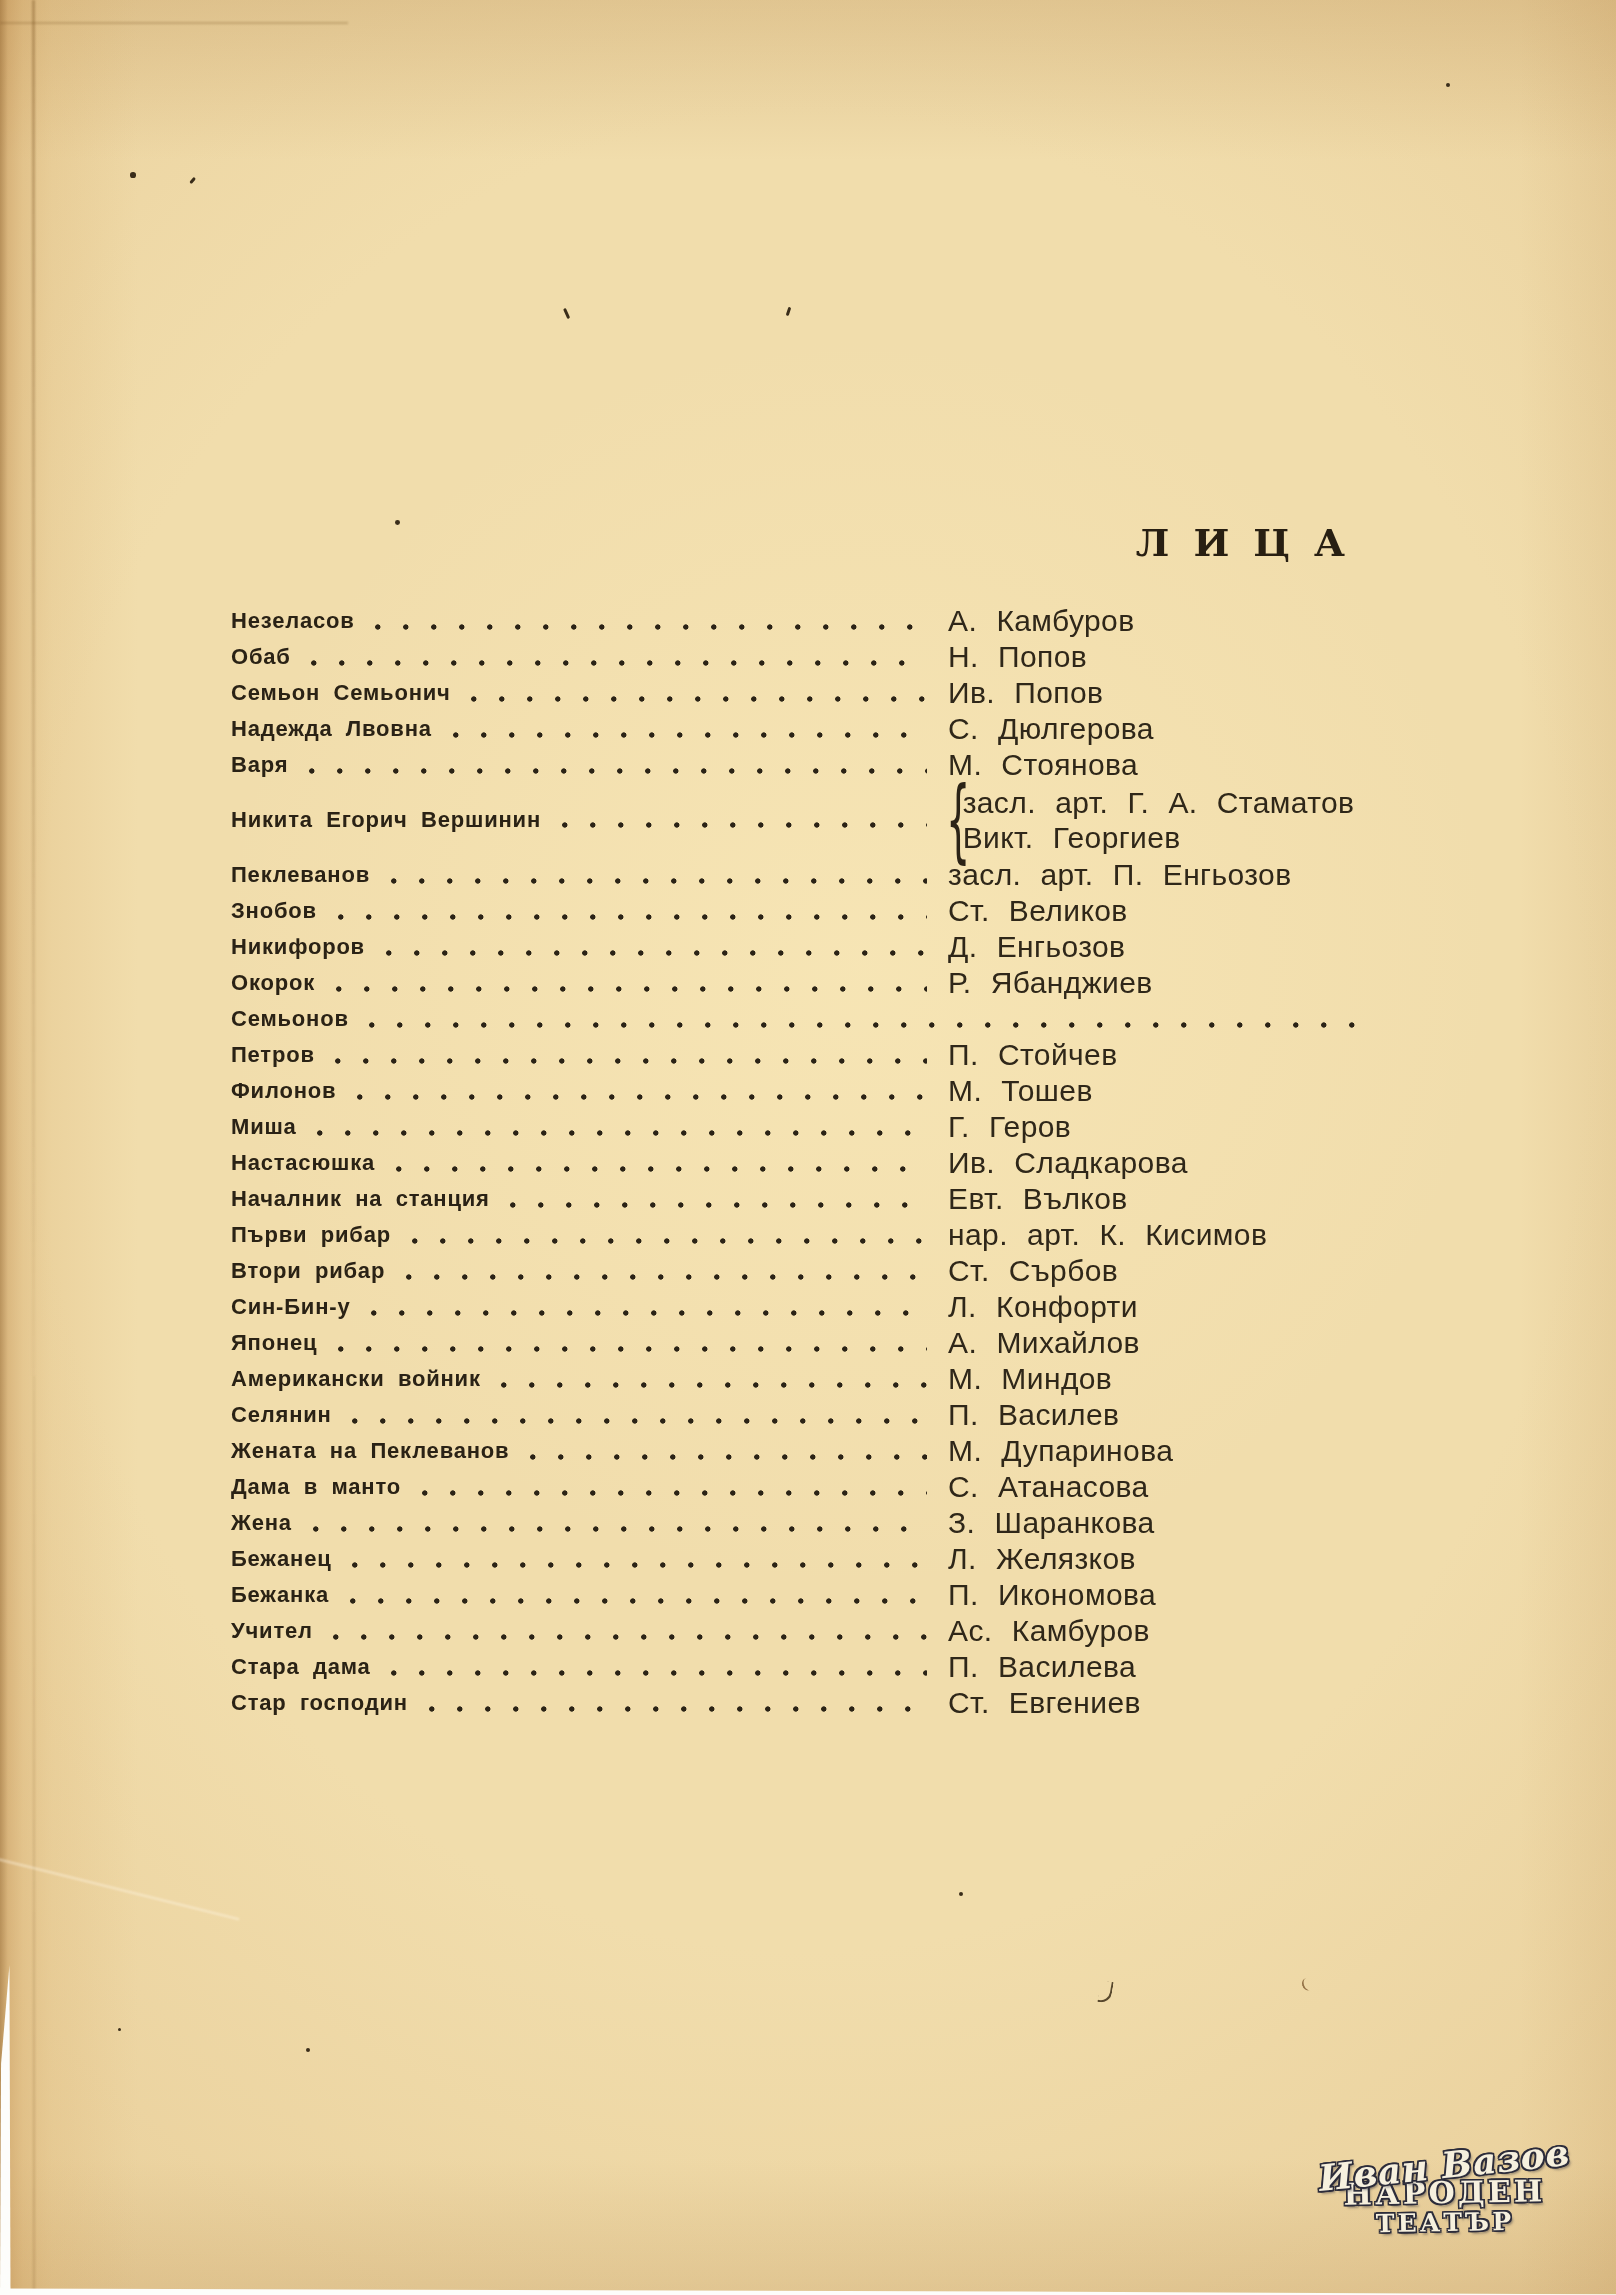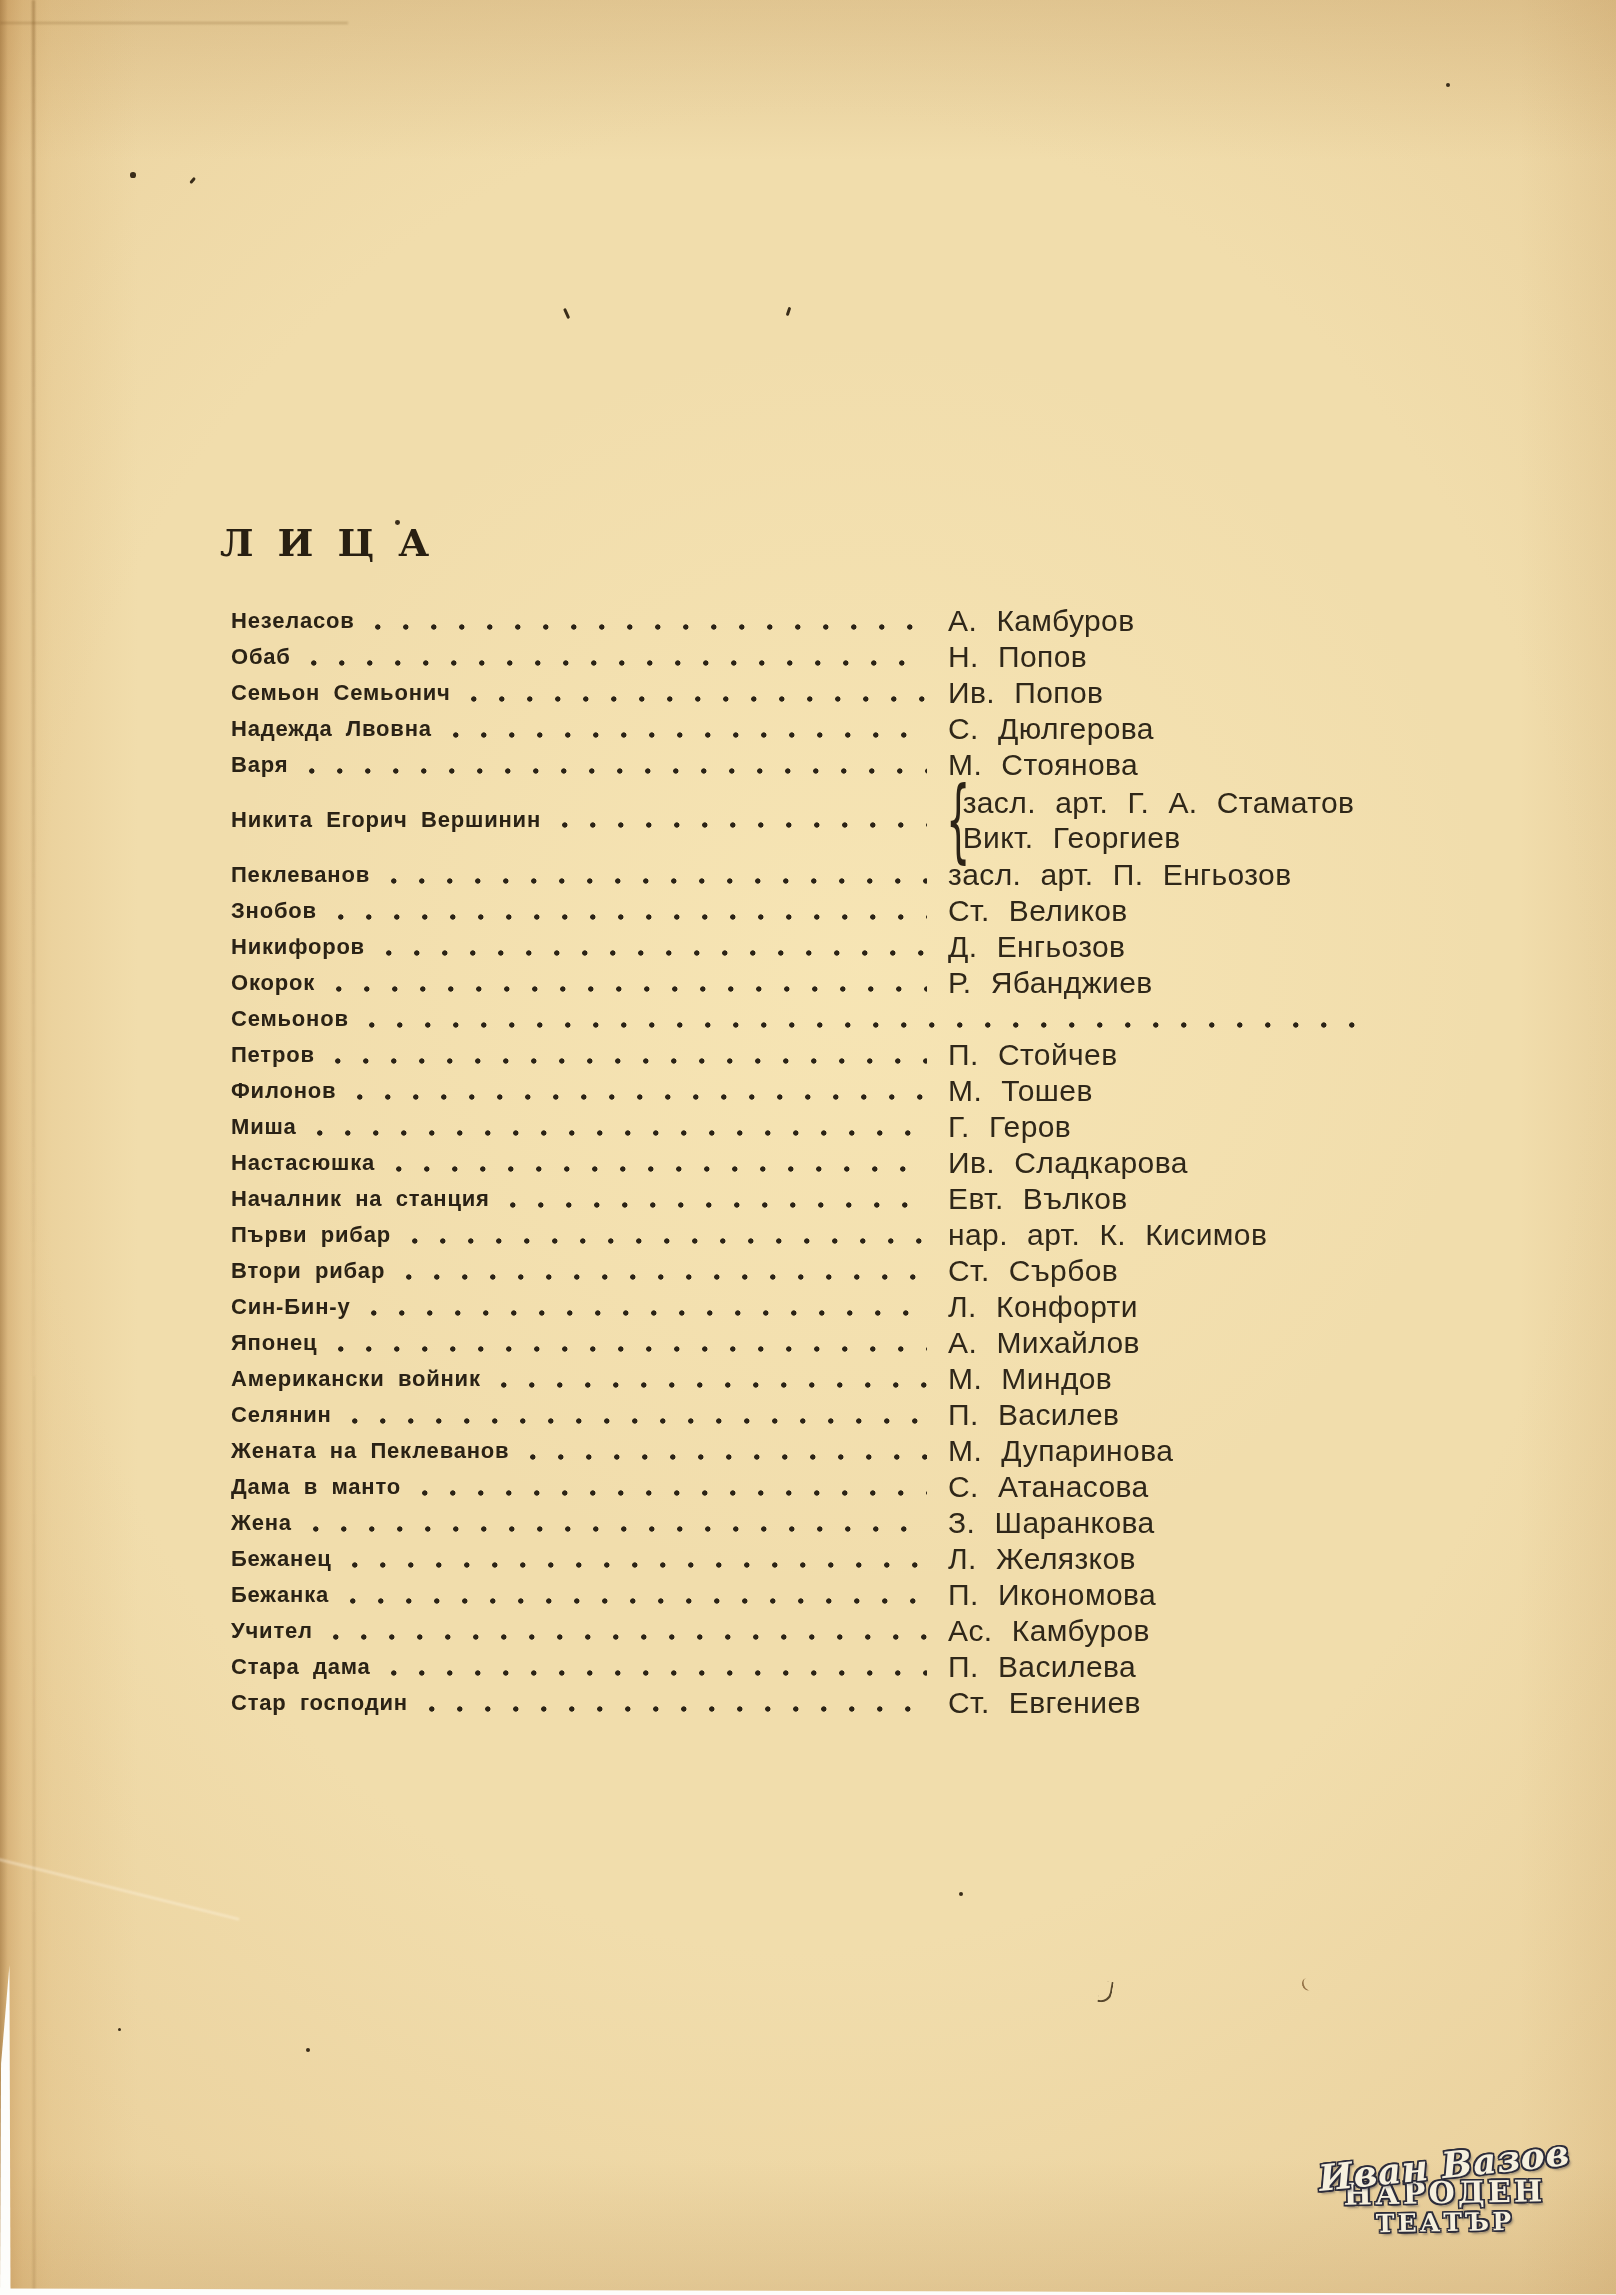--- a/index.html
+++ b/index.html
@@ -36,21 +36,21 @@
   .sp6{left:1446px;top:83px;width:4px;height:4px;}
   .sp7{left:118px;top:2028px;width:3.2px;height:3.2px;}
   .sp8{left:306px;top:2048px;width:4px;height:4px;}
   .sp9{left:959px;top:1892px;width:4px;height:4px;}
   .curl{position:absolute;left:1099px;top:1981px;width:10.5px;height:20px;
     border-right:2.4px solid rgba(62,46,24,.85);border-bottom:2.4px solid rgba(62,46,24,.85);
     border-radius:0 0 11.3px 0;transform:rotate(10deg);background:transparent;}
   .fiber{position:absolute;left:1302px;top:1978px;width:7.3px;height:13px;
     border-left:2.4px solid rgba(110,70,30,.7);border-radius:6.5px 0 0 6.5px;transform:rotate(-20deg);}
   
-  .title{position:absolute;left:220px;top:518px;width:1149px;text-align:left;
+  .title{position:absolute;left:220px;top:518px;width:1149px;text-align:right;
     font-family:"DejaVu Serif", serif;font-weight:700;font-size:38px;line-height:49px;
     letter-spacing:24px;color:#281f12;}
   
   .cast{position:absolute;left:231px;top:603px;width:1154px;color:#2e2517;}
   .row{display:flex;height:36px;}
   .char{flex:none;font-family:"Liberation Sans", sans-serif;font-weight:700;font-size:22px;line-height:36px;
     letter-spacing:0.8px;word-spacing:6.5px;white-space:nowrap;color:#2a2215;}
   .leader{flex:1 1 auto;margin:0 21px 0 9.7px;
     background-image:radial-gradient(circle at 13.8px 24px, #2b2316 2.3px, rgba(43,35,22,0) 3px);
     background-size:28px 36px;background-repeat:repeat-x;}

